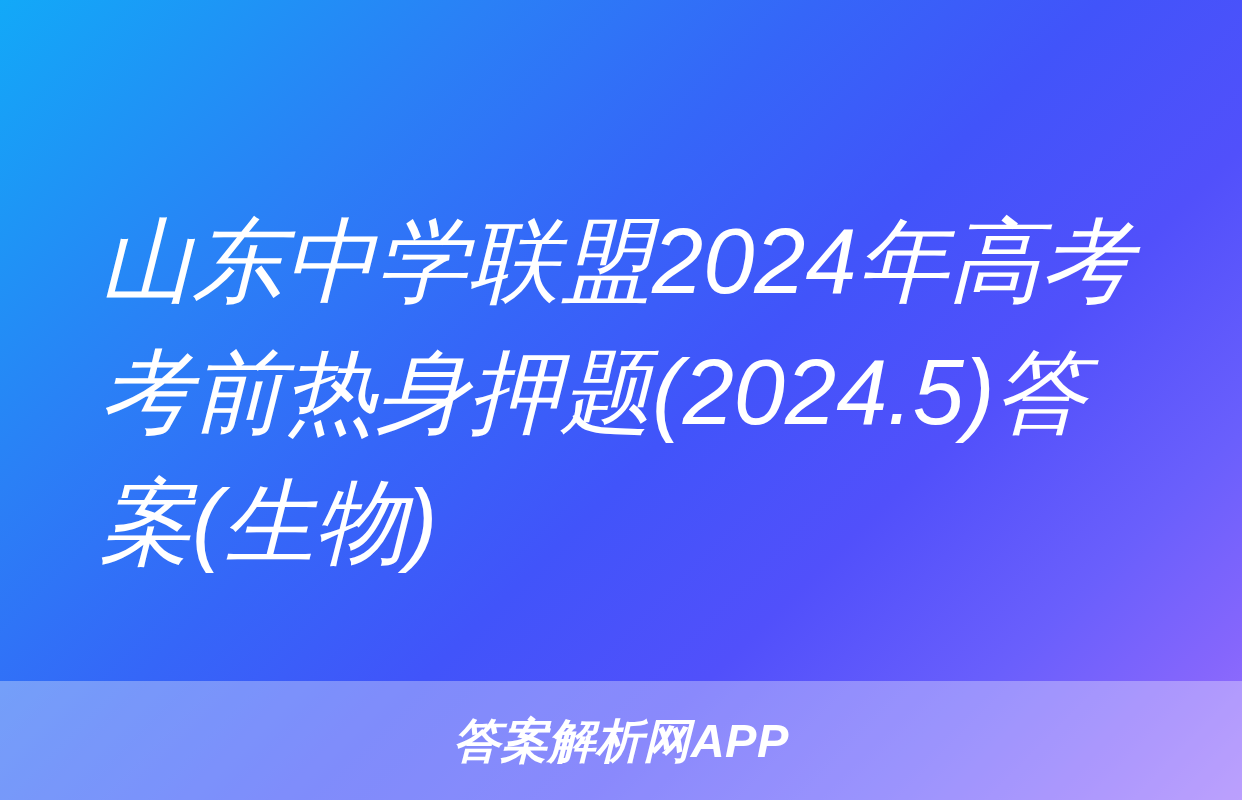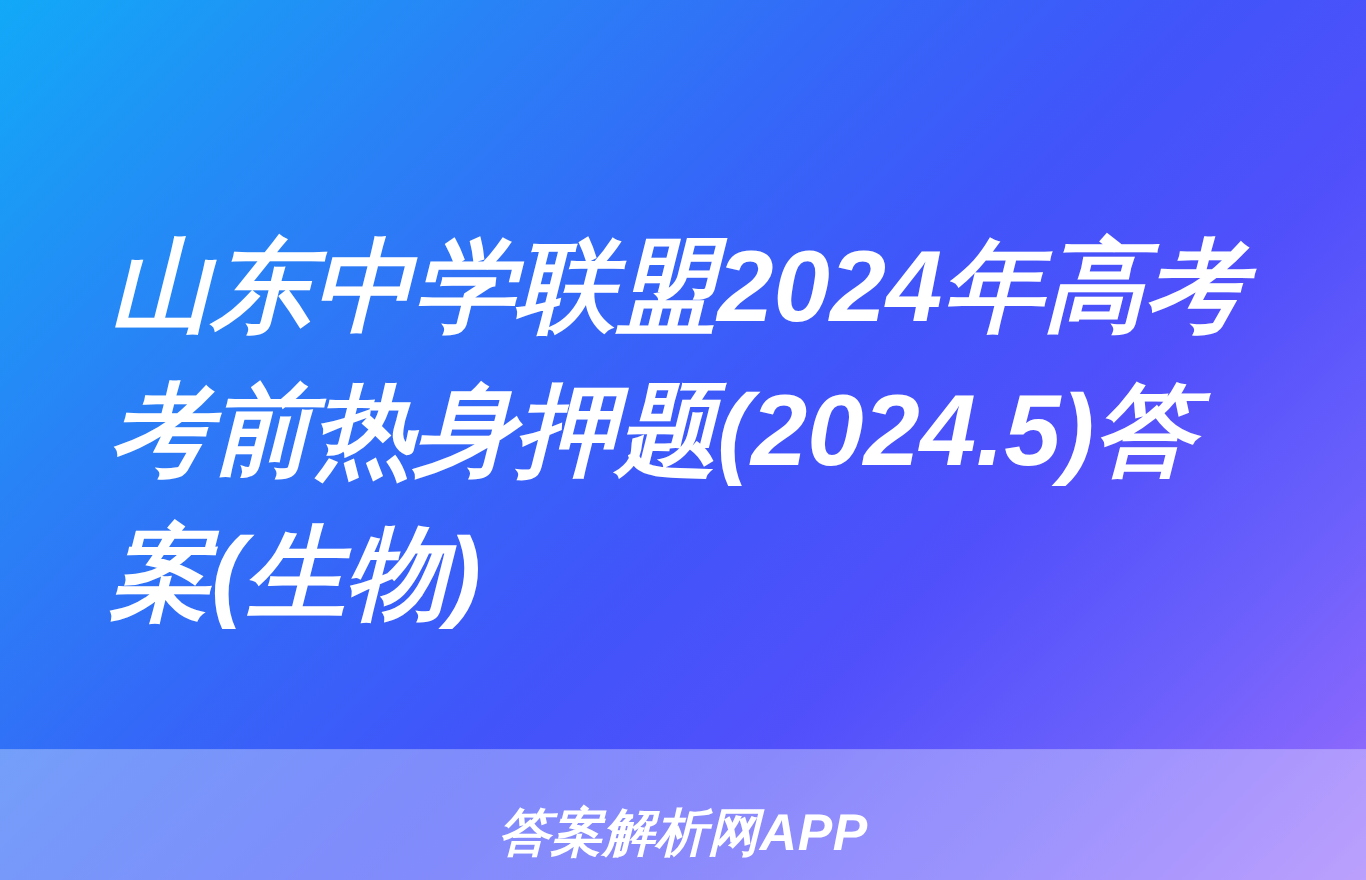--- a/index.html
+++ b/index.html
@@ -51,38 +51,38 @@
     left: 100px;
     top: 196px;
     width: 1055px;
   }
 
   .title-text {
     margin: 0;
     color: #ffffff;
     font-size: 92px;
     line-height: 1.42;
-    font-weight: 700;
+    font-weight: 400;
     font-style: italic;
     letter-spacing: 0px;
     word-break: break-all;
     white-space: normal;
     text-align: left;
     font-family: "Liberation Sans", "DejaVu Sans", sans-serif;
   }
 
   
   .watermark {
     position: absolute;
     left: 0;
     right: 0;
     top: 700px;
     height: 80px;
     display: flex;
-    align-items: flex-end;
+    align-items: center;
     justify-content: center;
   }
 
   .watermark-text {
     color: #ffffff;
     font-size: 47px;
     font-weight: 700;
     font-style: italic;
     letter-spacing: 0.5px;
     line-height: 1;

